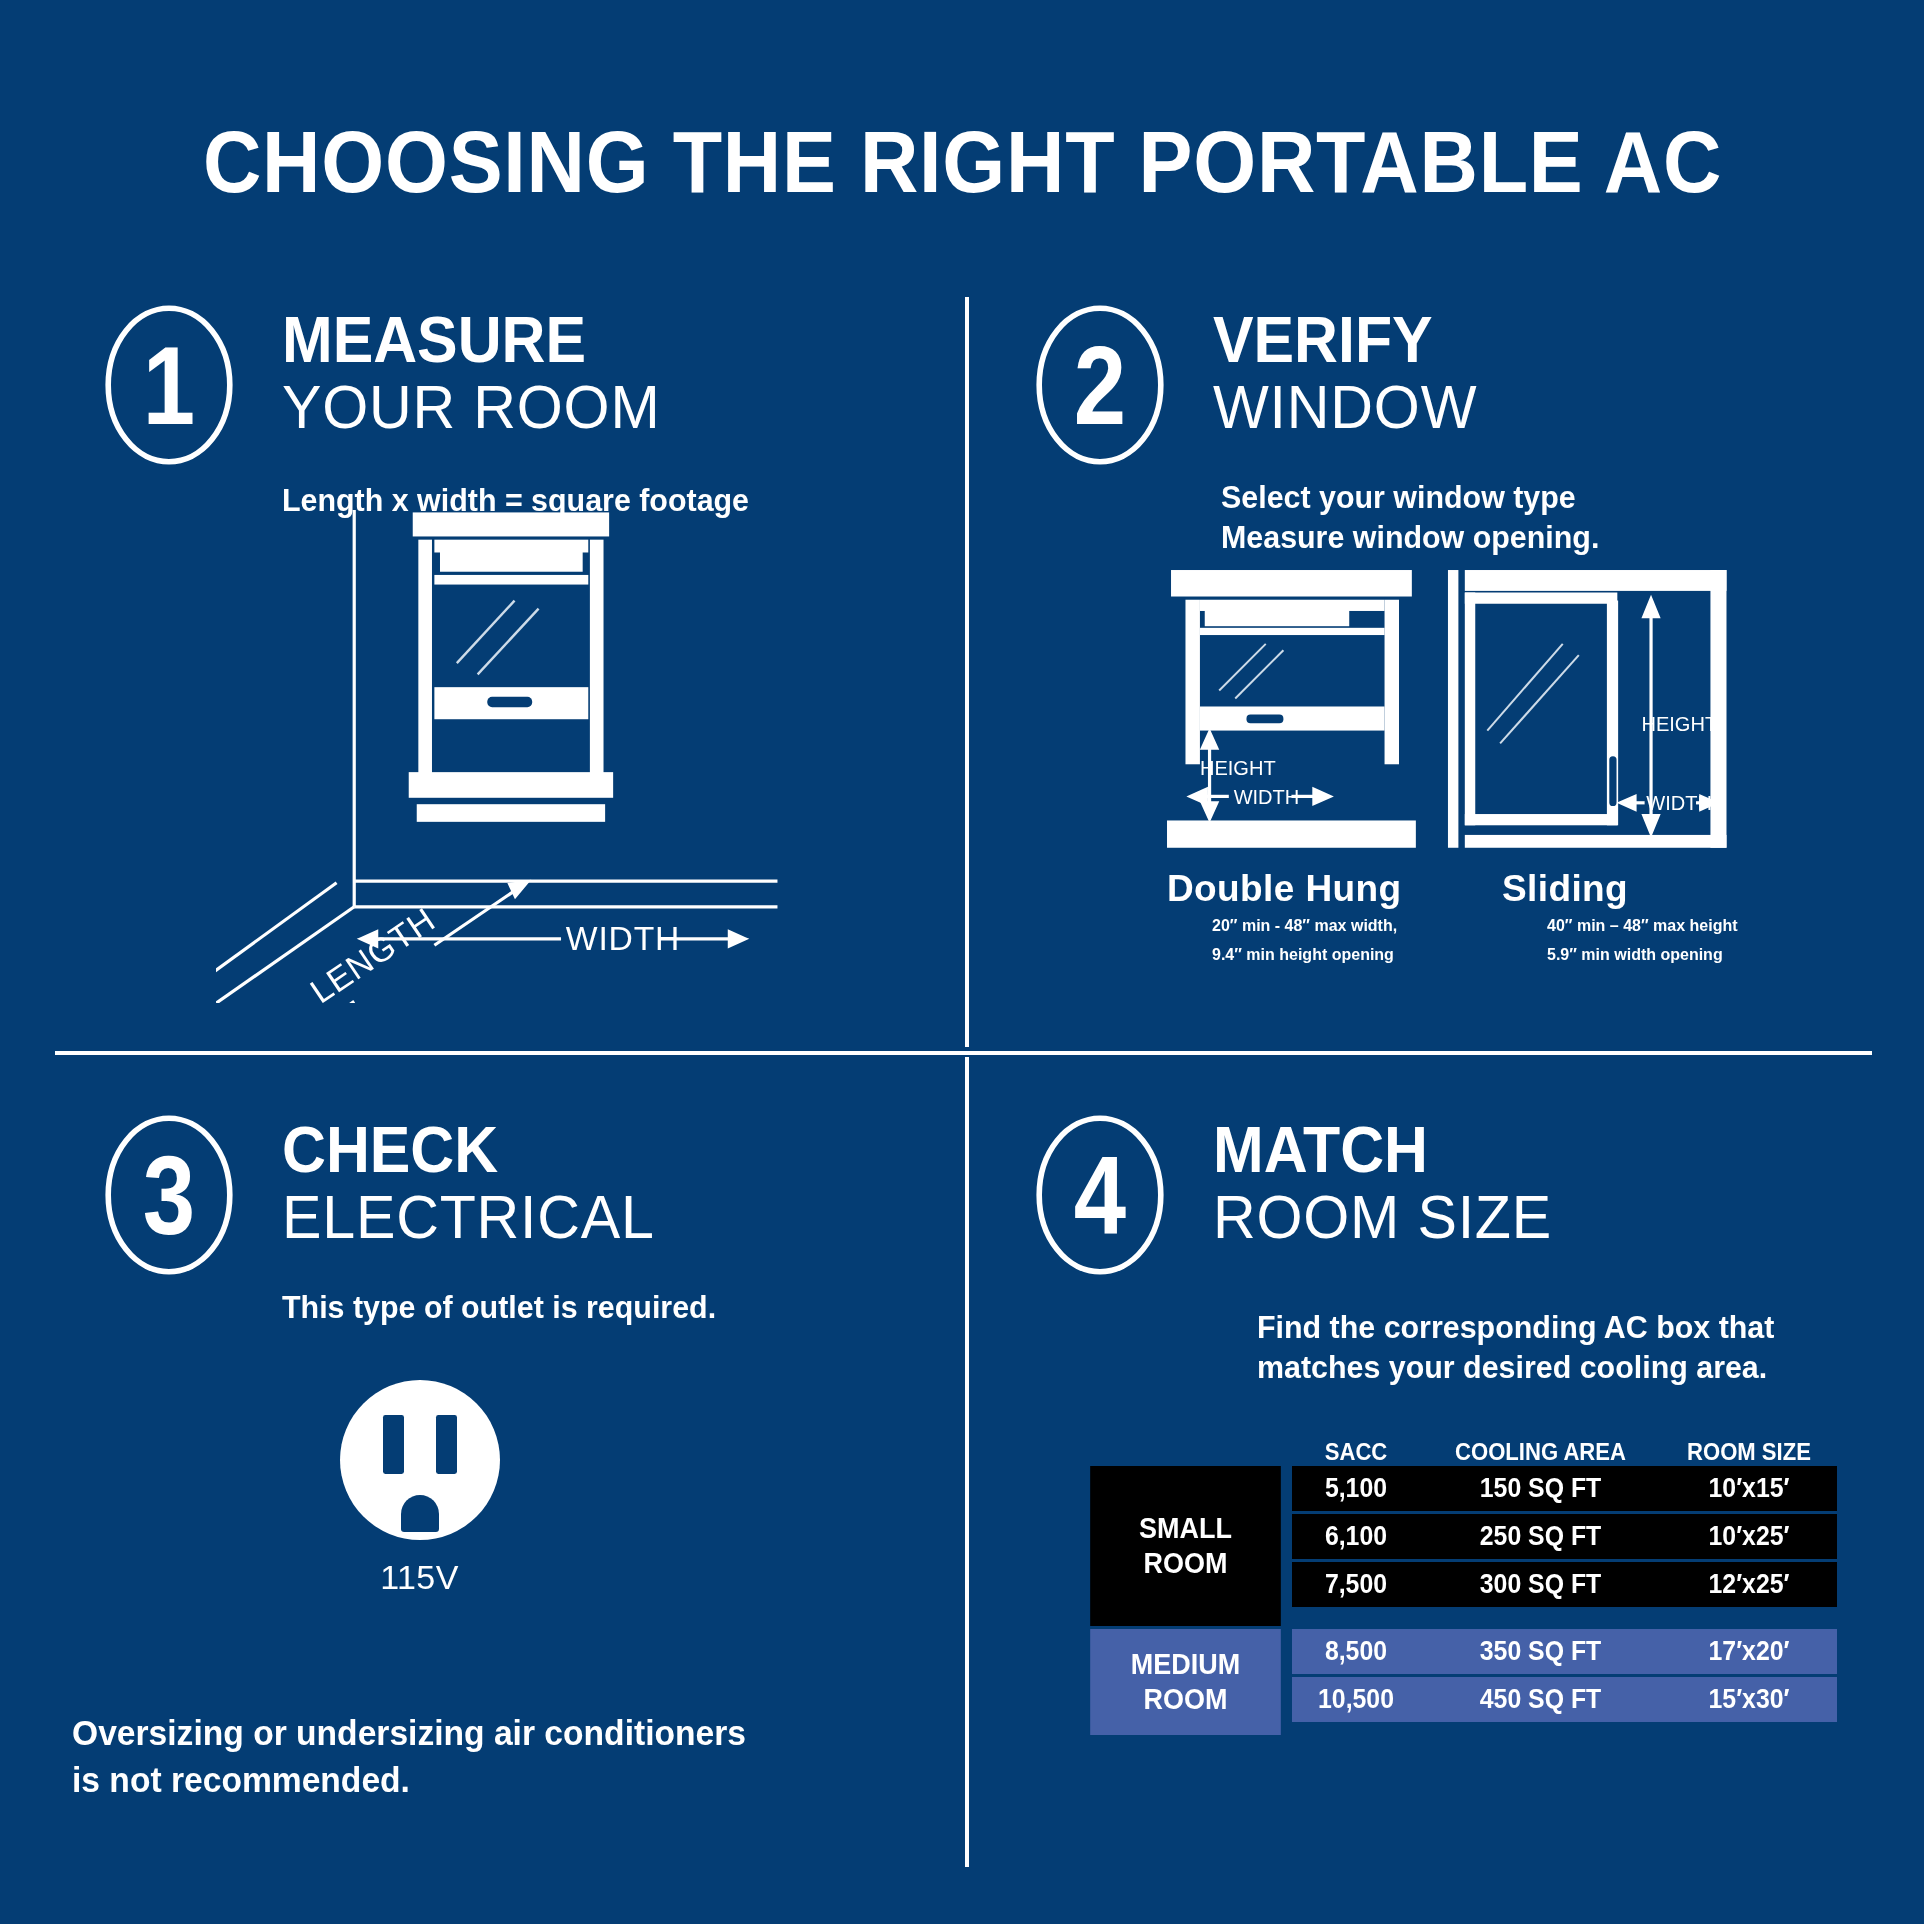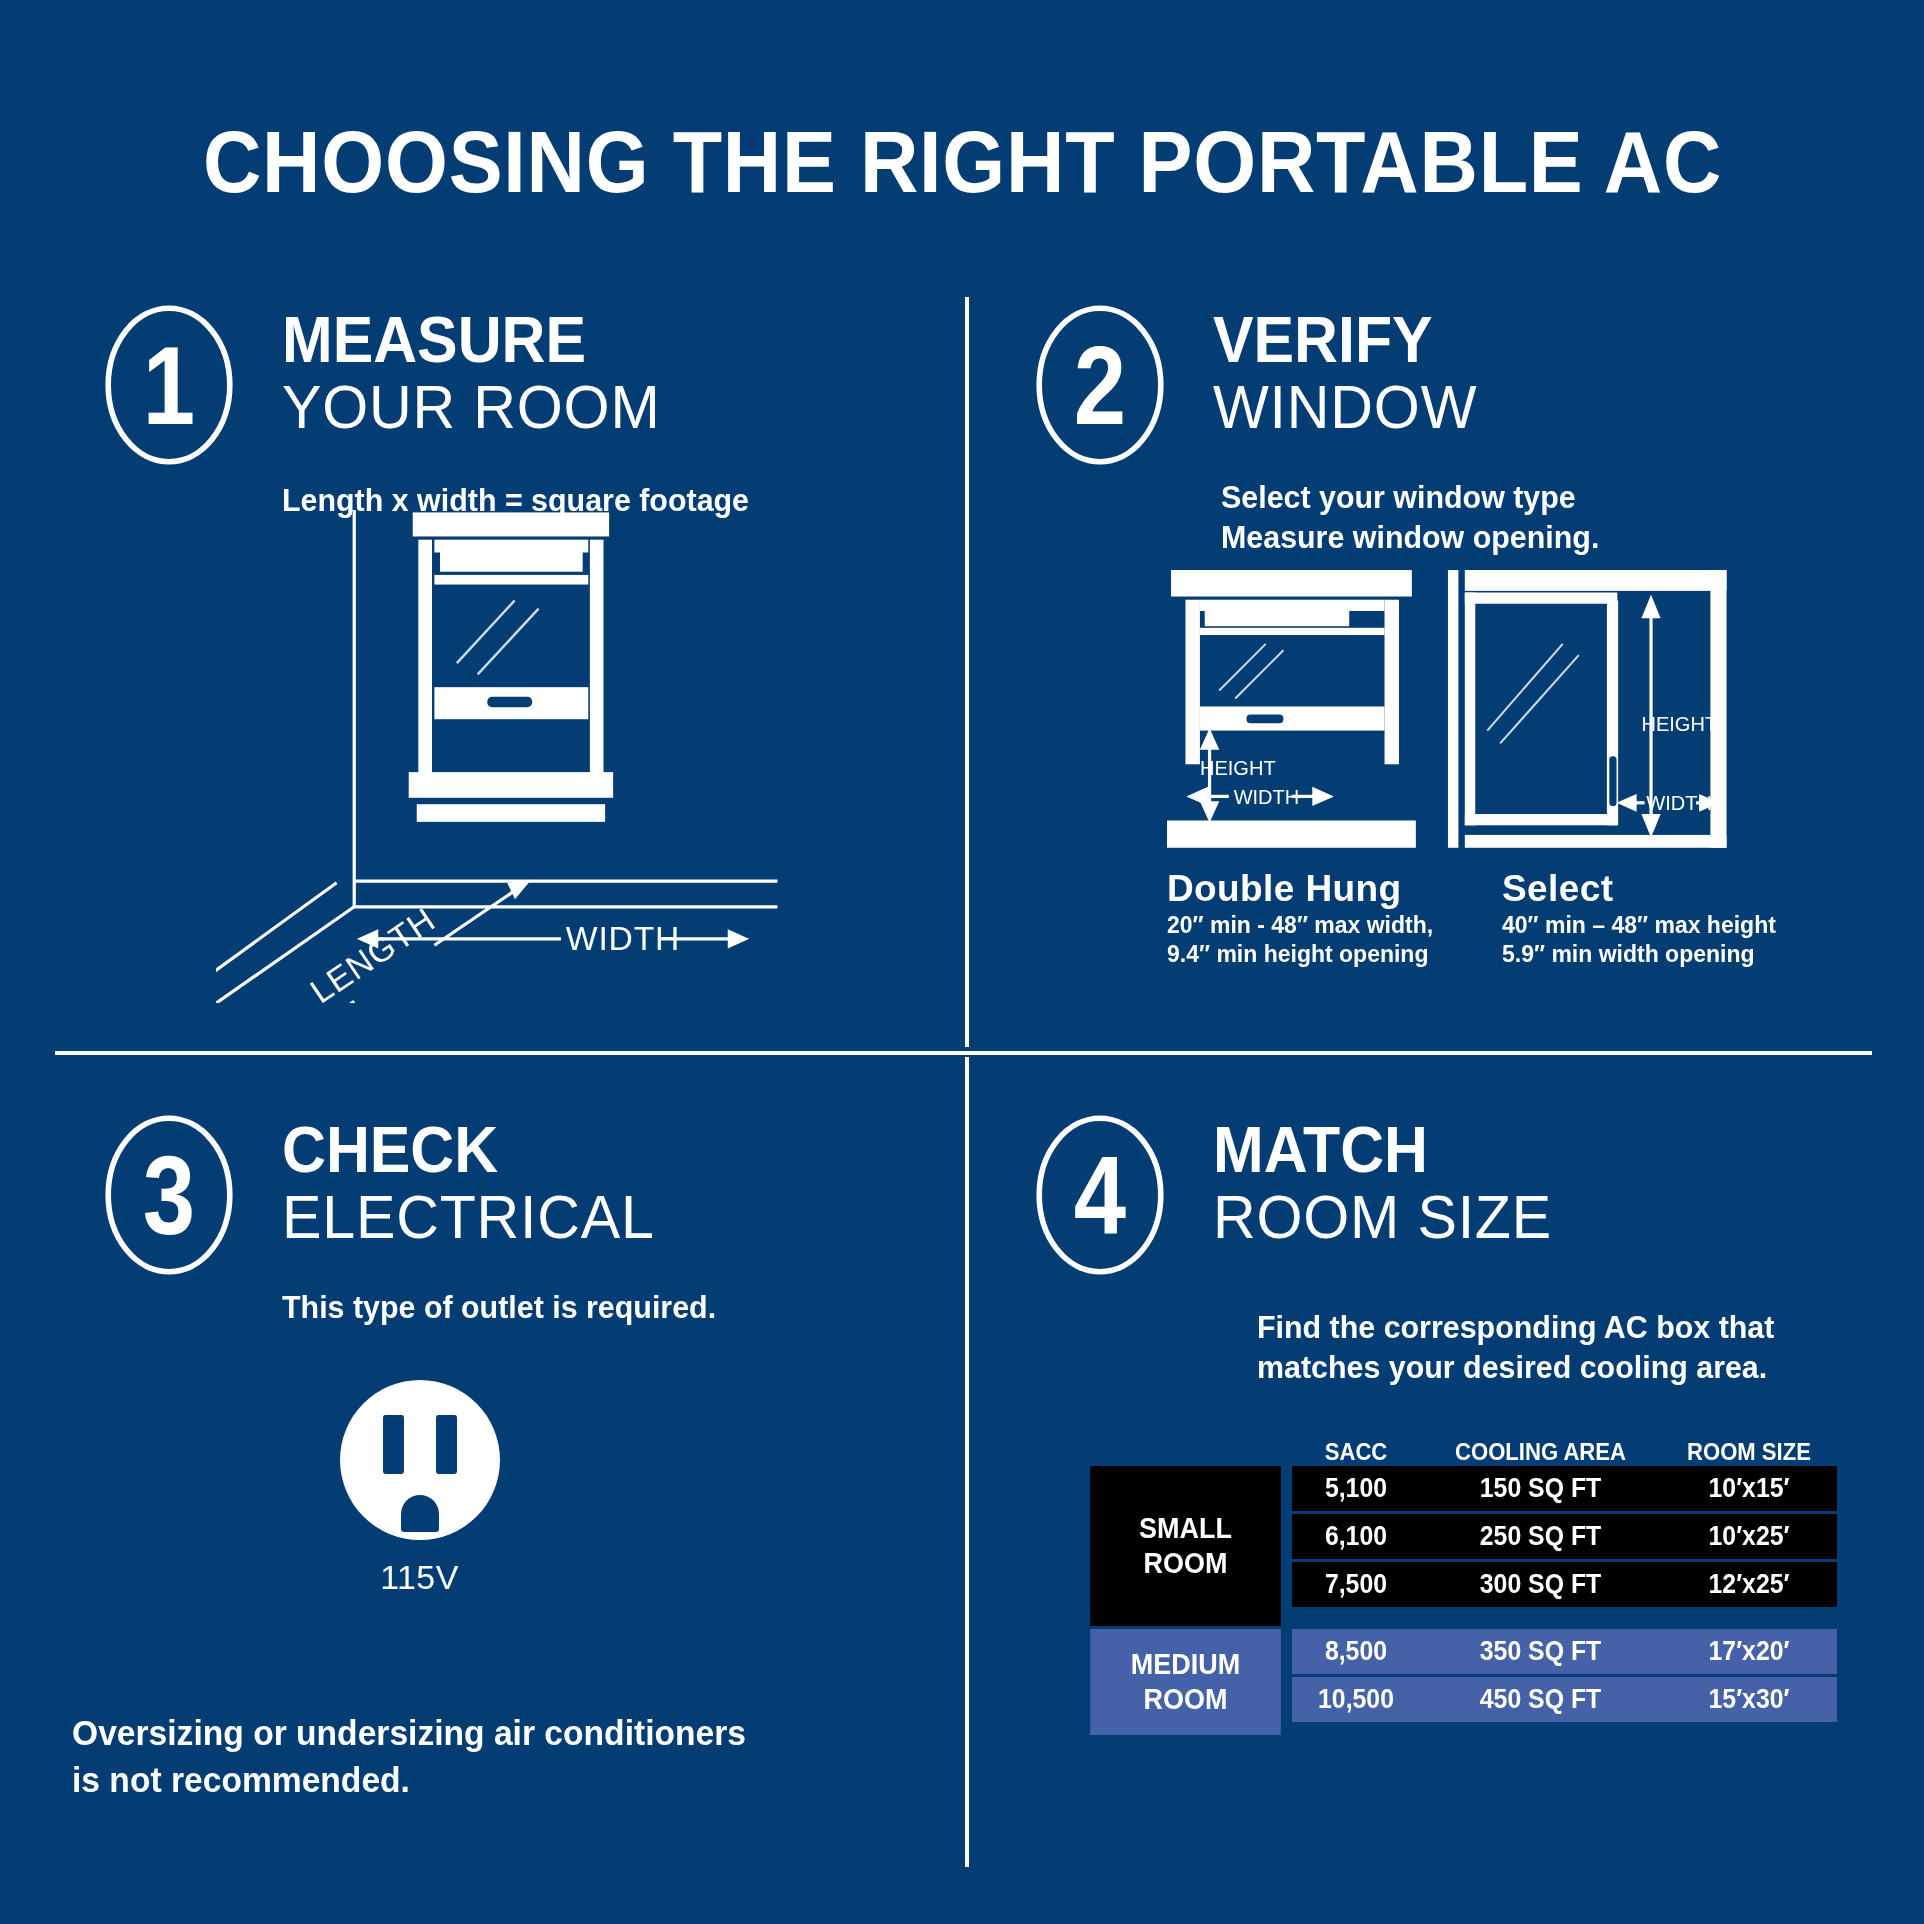--- a/index.html
+++ b/index.html
@@ -68,21 +68,21 @@
 
   
   #room-diagram { position:absolute; left:112px; top:201px; }
 
   
   #q2-sub { position:absolute; left:186px; top:172px; }
   #window-diagrams { position:absolute; left:128px; top:265px; }
   .window-caption-row { position:absolute; left:132px; top:561px; width:722px; }
   .wcap { position:absolute; }
   .wcap-name { font-weight:700; font-size:37px; line-height:45px; letter-spacing:0.4px; }
-  .wcap-spec { font-weight:bold; font-size:23px; line-height:29px; }
+  .wcap-spec { font-weight:bold; font-size:16px; line-height:29px;margin-left:45px; }
 
   
   #q3-sub { position:absolute; left:178px; top:172px; }
   #outlet-wrap { position:absolute; left:215px; top:265px; width:201px; text-align:center; }
   #outlet-icon {
     width:160px; height:160px; border-radius:50%;
     background:#ffffff; position:relative; margin:0 auto;
   }
   .outlet-slot {
     position:absolute; top:35px; width:21px; height:59px;
@@ -299,21 +299,21 @@
       </svg>
     </div>
 
     <div class="window-caption-row">
       <div class="wcap" style="left:0;top:0;width:337px;">
         <div class="wcap-name">Double Hung</div>
         <div class="wcap-spec">20″ min - 48″ max width,</div>
         <div class="wcap-spec">9.4″ min height opening</div>
       </div>
       <div class="wcap" style="left:335px;top:0;width:369px;">
-        <div class="wcap-name">Select</div>
+        <div class="wcap-name">Sliding</div>
         <div class="wcap-spec">40″ min – 48″ max height</div>
         <div class="wcap-spec">5.9″ min width opening</div>
       </div>
     </div>
   </section>
 
   <section class="quadrant" id="quadrant-3">
     <div class="step-header">
       <div class="step-badge">
         <svg width="130" height="160" viewBox="0 0 162 200">

